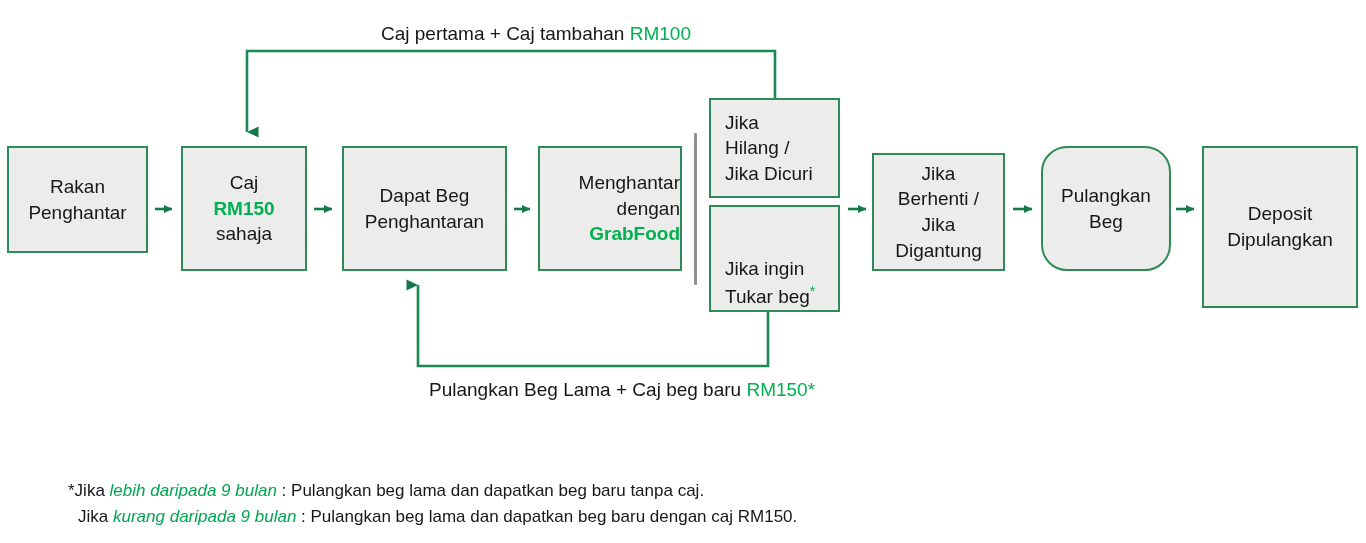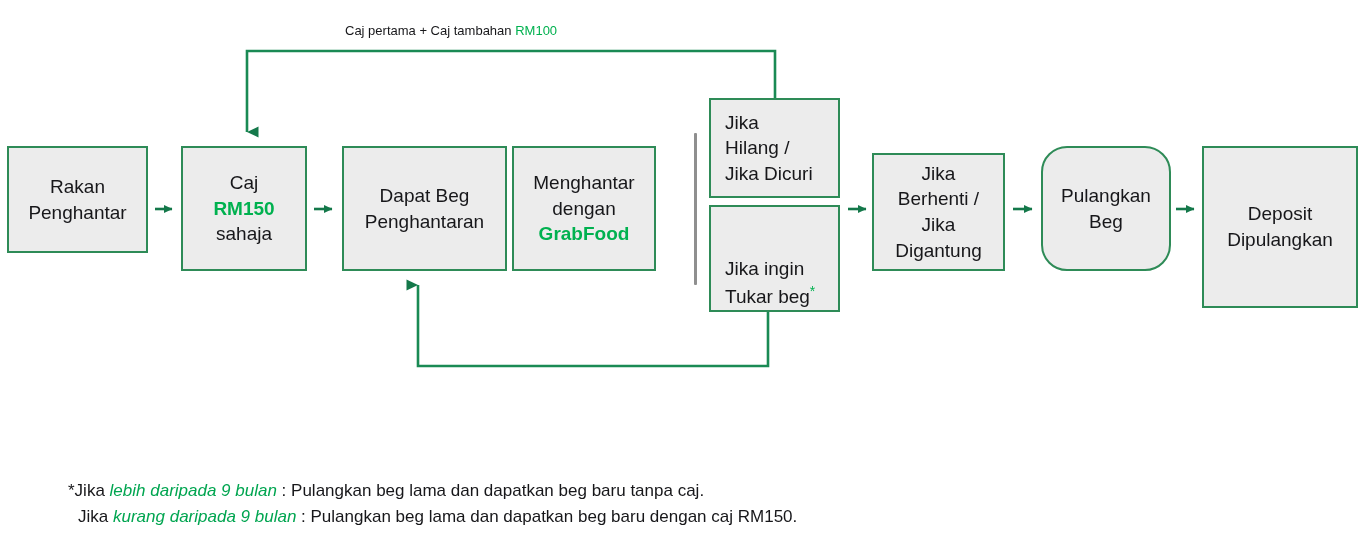--- a/index.html
+++ b/index.html
@@ -43,23 +43,24 @@
     font-weight: bold;
   }
   .green-plain { color: #00b14f; }
   .star {
     color: #00b14f;
     font-size: 14px;
     vertical-align: super;
   }
   .edge-label {
     position: absolute;
-    font-size: 13px;
+    font-size: 19px;
     color: #17171a;
     white-space: nowrap;
+    margin-left: 36px;
   }
   .footnote {
     position: absolute;
     font-size: 17px;
     color: #17171a;
     white-space: nowrap;
     line-height: 1.6;
   }
   .fn-em {
     color: #00a550;
@@ -133,21 +134,21 @@
     </div>
   </div>
 
   <div class="node" style="left:342px; top:146px; width:165px; height:125px;">
     <div class="inner">
       <span>Dapat Beg</span><br>
       <span>Penghantaran</span>
     </div>
   </div>
 
-  <div class="node" style="left:512px; top:146px; width:144px; height:125px;">
+  <div class="node" style="left:538px; top:146px; width:144px; height:125px;text-align:right;">
     <div class="inner">
       <span>Menghantar</span><br>
       <span>dengan</span><br>
       <span class="green">GrabFood</span>
     </div>
   </div>
 
   <div class="node left-align" style="left:709px; top:98px; width:131px; height:100px;">
     <div class="inner">
       <span>Jika</span><br>
@@ -183,20 +184,23 @@
     <div class="inner">
       <span>Deposit</span><br>
       <span>Dipulangkan</span>
     </div>
   </div>
 
   <div class="edge-label" style="left:345px; top:23px;">
     <span>Caj pertama + Caj tambahan </span><span class="green-plain">RM100</span>
   </div>
 
+  <div class="edge-label" style="left:393px; top:379px;">
+    <span>Pulangkan Beg Lama + Caj beg baru </span><span class="green-plain">RM150*</span>
+  </div>
 
   <div class="footnote" style="left:68px; top:477px;">
     <span>*Jika </span><span class="fn-em">lebih daripada 9 bulan</span><span> : Pulangkan beg lama dan dapatkan beg baru tanpa caj.</span>
   </div>
 
   <div class="footnote" style="left:78px; top:503px;">
     <span>Jika </span><span class="fn-em">kurang daripada 9 bulan</span><span> : Pulangkan beg lama dan dapatkan beg baru dengan caj RM150.</span>
   </div>
 
 </div>

